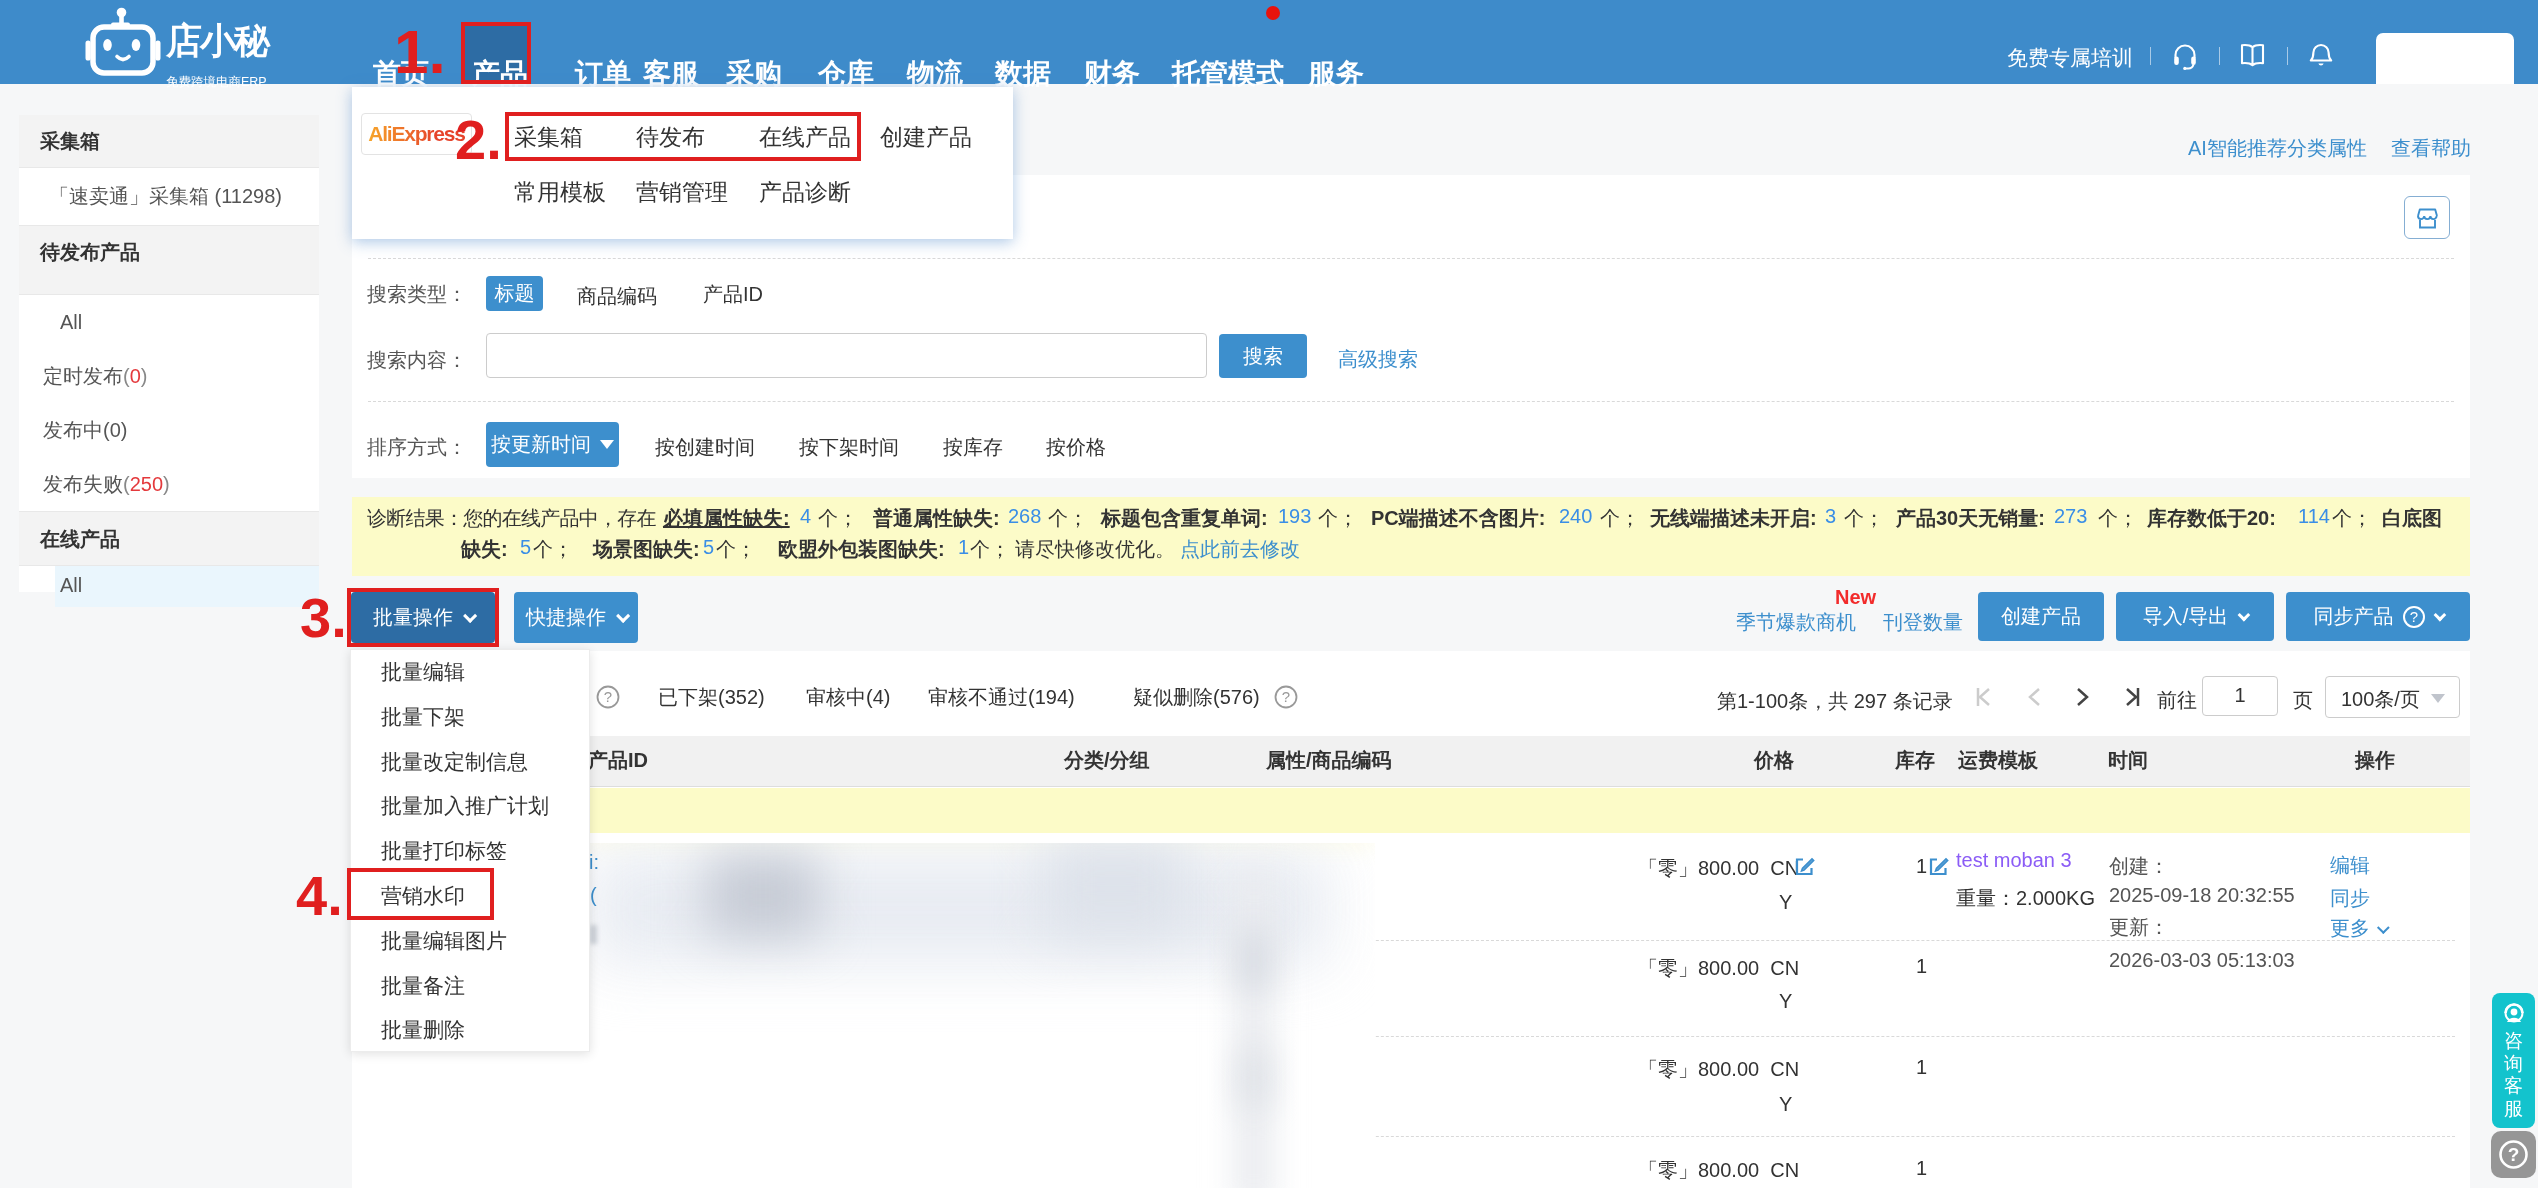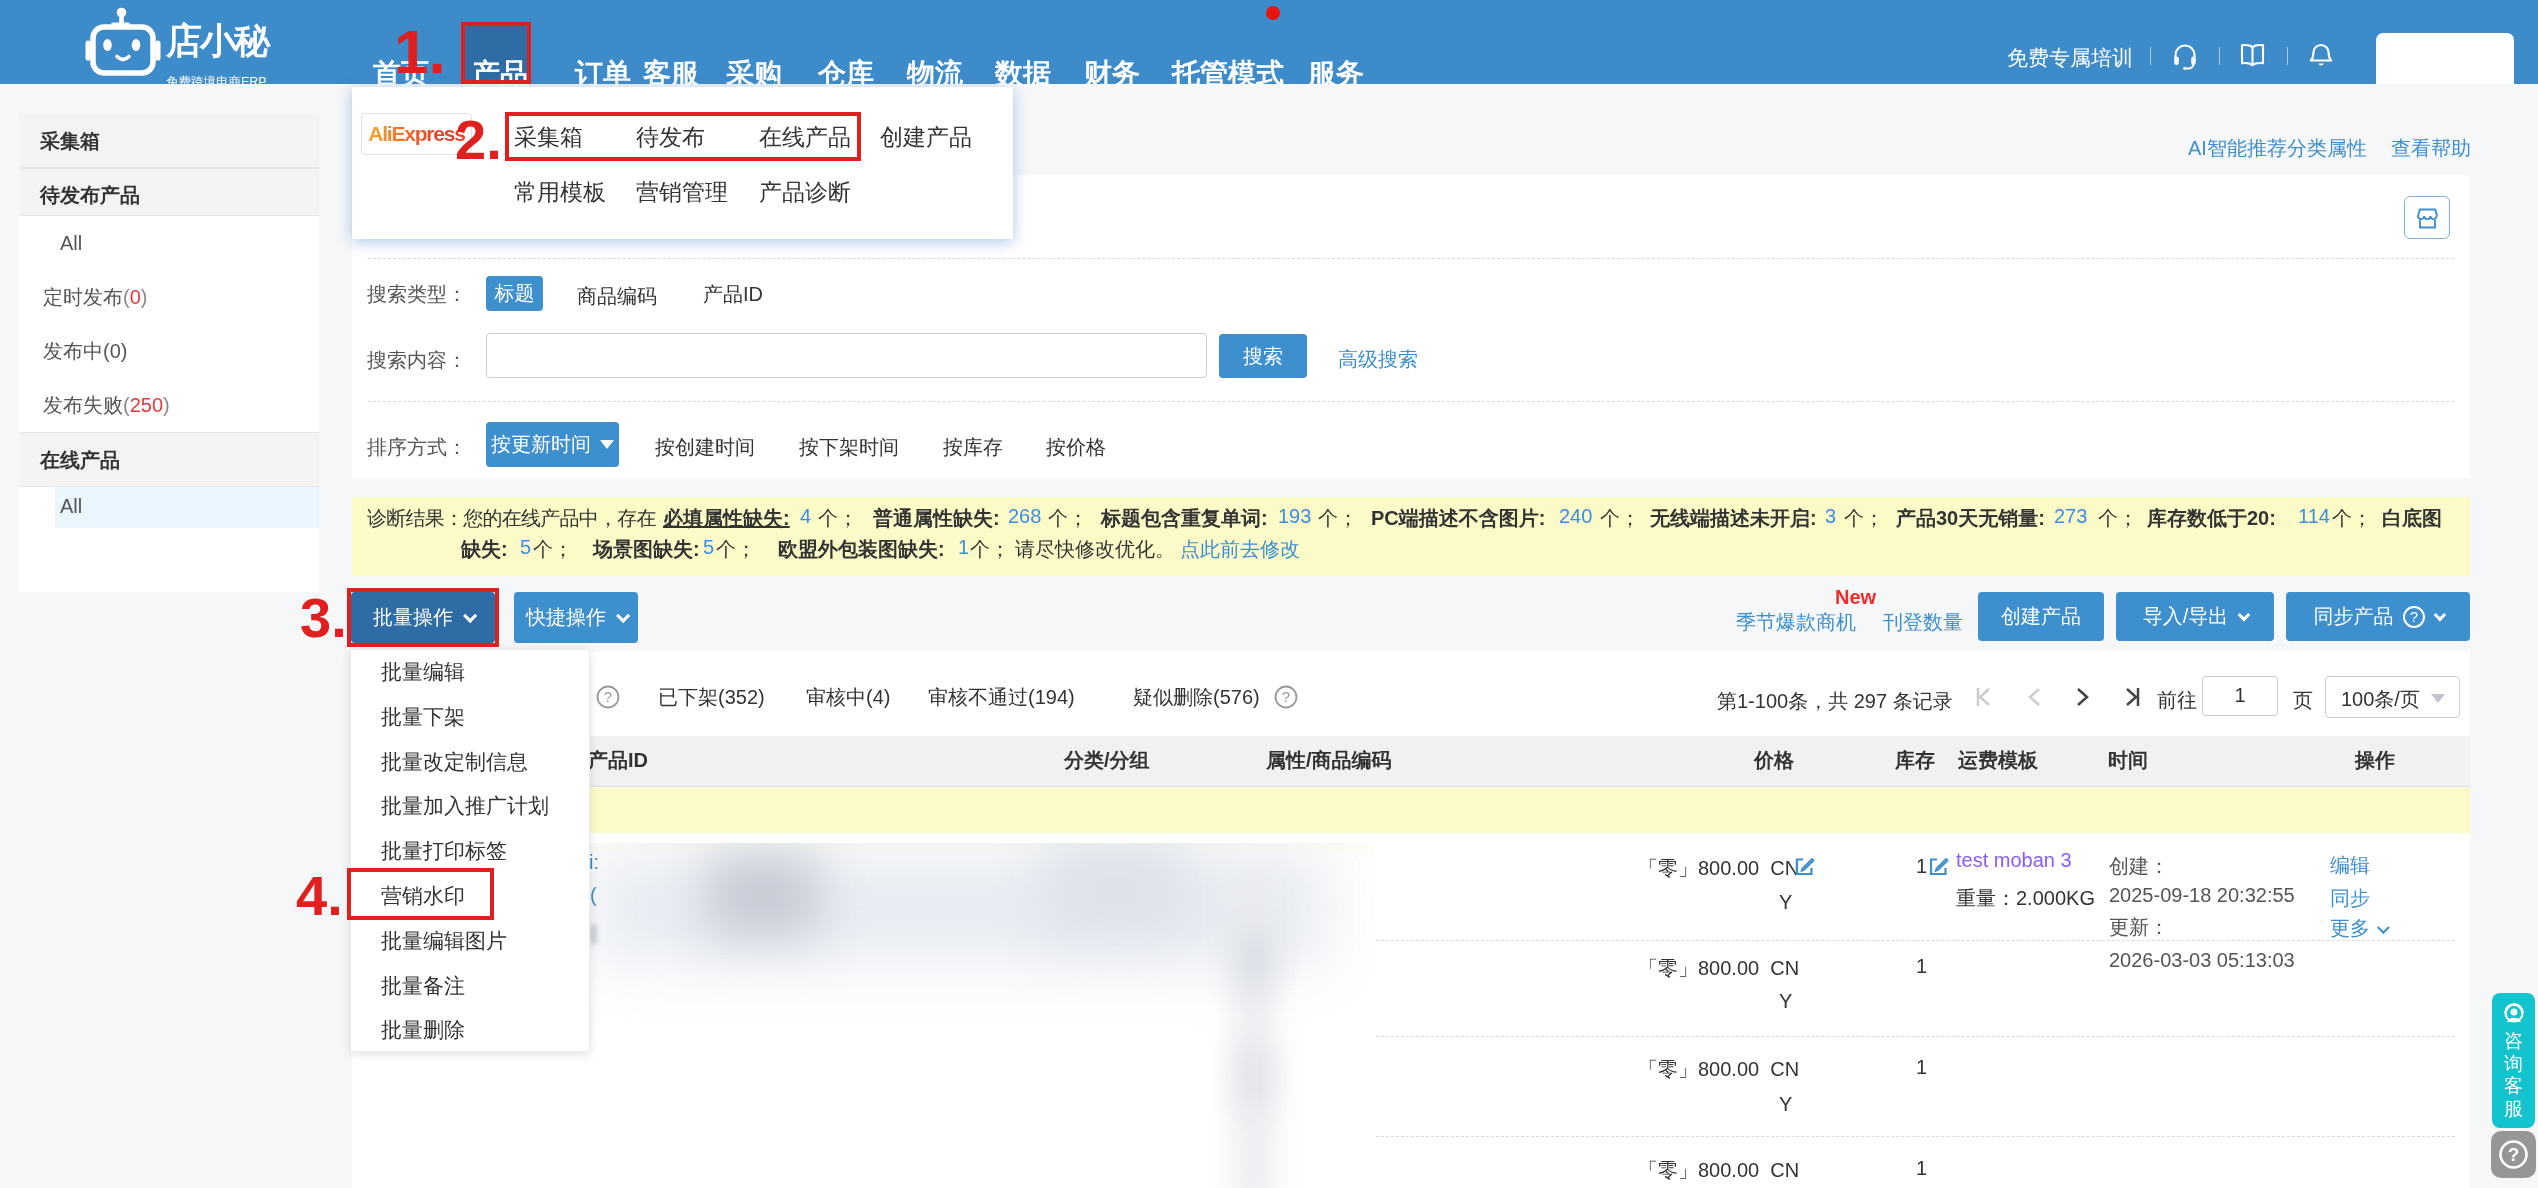--- a/index.html
+++ b/index.html
@@ -75,21 +75,22 @@
   <path d="M14 3 a7.6 7.6 0 0 1 7.6 7.6 c0 4.6 1.3 6.6 2.6 7.9 h-20.4 c1.3 -1.3 2.6 -3.3 2.6 -7.9 A7.6 7.6 0 0 1 14 3 Z" fill="none" stroke="#fff" stroke-width="2.1" stroke-linejoin="round"></path>
   <path d="M11.4 21.5 a2.7 2.7 0 0 0 5.2 0" fill="#fff"></path>
 </svg>
 <div class="abs" style="left:2376px;top:33px;width:138px;height:51px;background:#fff;border-radius:7px 7px 0 0;"></div>
 
 <div class="abs blue" style="left:2188px;top:135px;font-size:20px;">AI智能推荐分类属性</div>
 <div class="abs blue" style="left:2391px;top:135px;font-size:20px;">查看帮助</div>
 
 <div class="abs" style="left:19px;top:115px;width:300px;height:477px;background:#fff;">
   <div style="height:53px;background:#f3f3f3;border-bottom:1px solid #e8e8e8;line-height:53px;padding-left:21px;font-size:20px;font-weight:bold;color:#333;">采集箱</div>
-  <div style="height:48px;background:#f3f3f3;border-top:1px solid #e8e8e8;border-bottom:1px solid #e8e8e8;line-height:52px;padding-left:21px;font-size:20px;font-weight:bold;color:#333;">待发布产品</div>
+  <div style="height:57px;line-height:57px;padding-left:30px;font-size:20px;color:#555;">「速卖通」采集箱 (11298)</div>
+  <div style="height:70px;background:#f3f3f3;border-top:1px solid #e8e8e8;border-bottom:1px solid #e8e8e8;line-height:52px;padding-left:21px;font-size:20px;font-weight:bold;color:#333;">待发布产品</div>
   <div style="height:54px;line-height:54px;padding-left:41px;font-size:20px;color:#555;">All</div>
   <div style="height:54px;line-height:54px;padding-left:24px;font-size:20px;color:#555;">定时发布<span style="color:#888;">(</span><span style="color:#e4393c;">0</span><span style="color:#888;">)</span></div>
   <div style="height:54px;line-height:54px;padding-left:24px;font-size:20px;color:#555;">发布中(0)</div>
   <div style="height:54px;line-height:54px;padding-left:24px;font-size:20px;color:#555;">发布失败<span style="color:#888;">(</span><span style="color:#e4393c;">250</span><span style="color:#888;">)</span></div>
   <div style="height:55px;background:#f3f3f3;border-top:1px solid #e8e8e8;border-bottom:1px solid #e8e8e8;line-height:54px;padding-left:21px;font-size:20px;font-weight:bold;color:#333;">在线产品</div>
   <div style="position:relative;height:43px;">
     <div style="position:absolute;left:36px;top:0;right:0;height:41px;background:#eaf6fd;"></div>
     <div style="position:absolute;left:41px;top:0;line-height:39px;font-size:20px;color:#555;">All</div>
   </div>
 </div>

